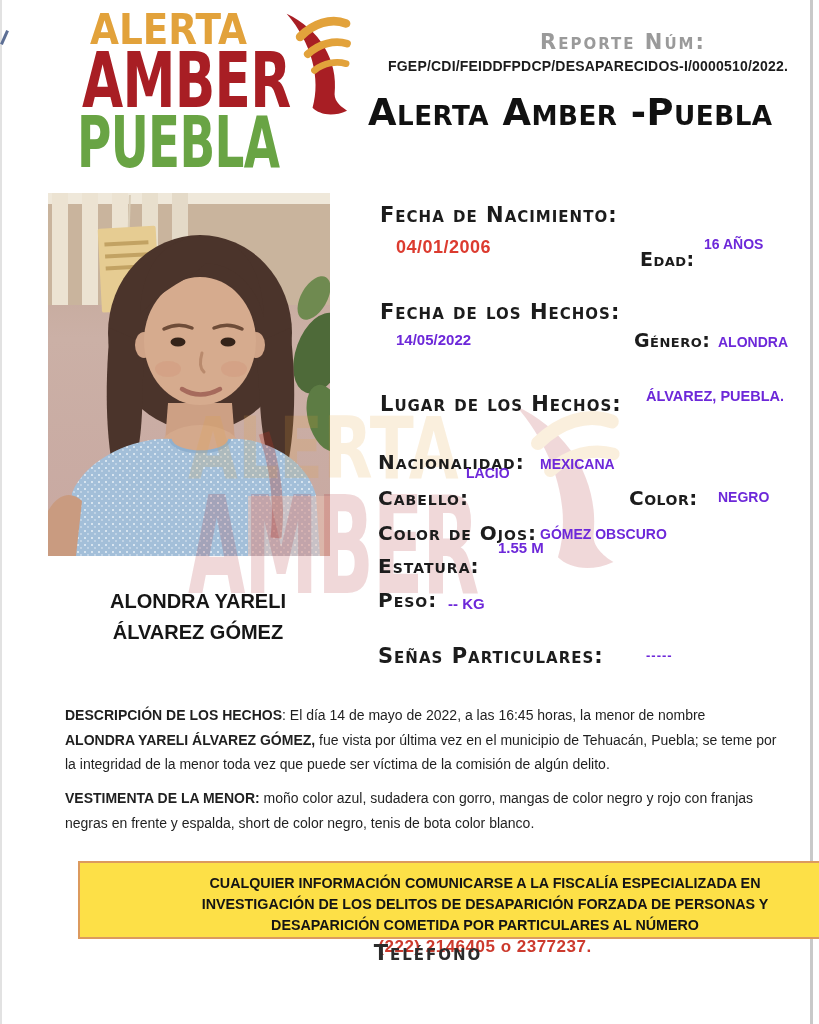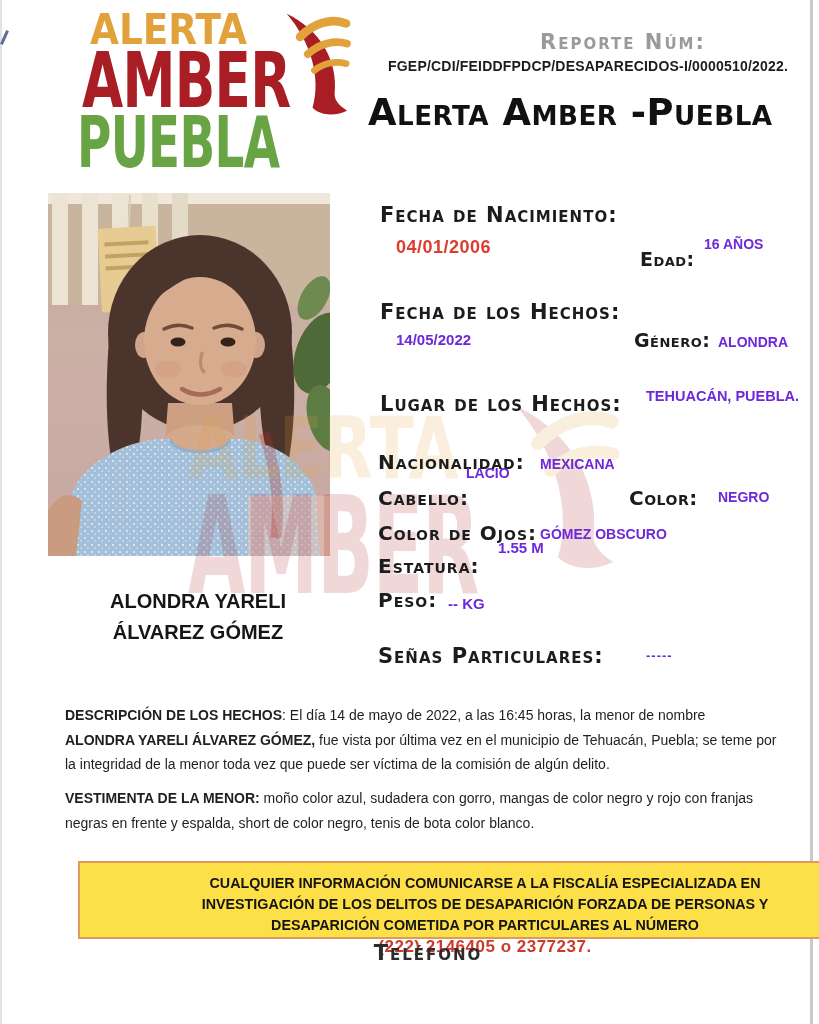--- a/index.html
+++ b/index.html
@@ -196,21 +196,21 @@
 
   <div class="abs sc djv lbl f-birth-l">Fecha de Nacimiento:</div>
   <div class="abs val f-birth-v">04/01/2006</div>
   <div class="abs sc djv lbl f-age-l">Edad:</div>
   <div class="abs val f-age-v">16 AÑOS</div>
   <div class="abs sc djv lbl f-fdate-l">Fecha de los Hechos:</div>
   <div class="abs val f-fdate-v">14/05/2022</div>
   <div class="abs sc djv lbl f-gender-l">Género:</div>
   <div class="abs val f-gender-v">ALONDRA</div>
   <div class="abs sc djv lbl f-place-l">Lugar de los Hechos:</div>
-  <div class="abs val f-place-v">TEHUACÁN, PUEBLA.</div>
+  <div class="abs val f-place-v">ÁLVAREZ, PUEBLA.</div>
   <div class="abs sc djv lbl f-nat-l">Nacionalidad:</div>
   <div class="abs val f-nat-v">MEXICANA</div>
   <div class="abs sc djv lbl f-hair-l">Cabello:</div>
   <div class="abs val f-hair-v">LACIO</div>
   <div class="abs sc djv lbl f-haircol-l">Color:</div>
   <div class="abs val f-haircol-v">NEGRO</div>
   <div class="abs sc djv lbl f-eyes-l">Color de Ojos:</div>
   <div class="abs val f-eyes-v">GÓMEZ OBSCURO</div>
   <div class="abs sc djv lbl f-height-l">Estatura:</div>
   <div class="abs val f-height-v">1.55 M</div>

